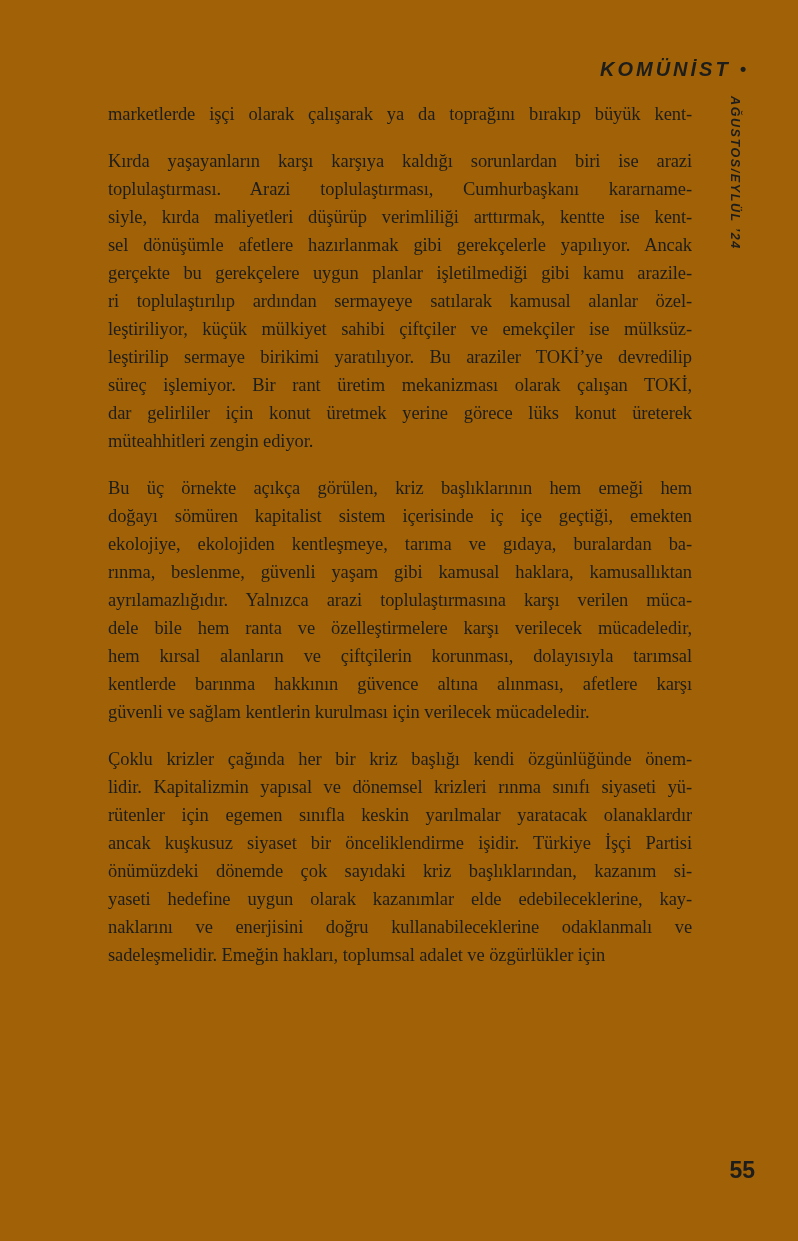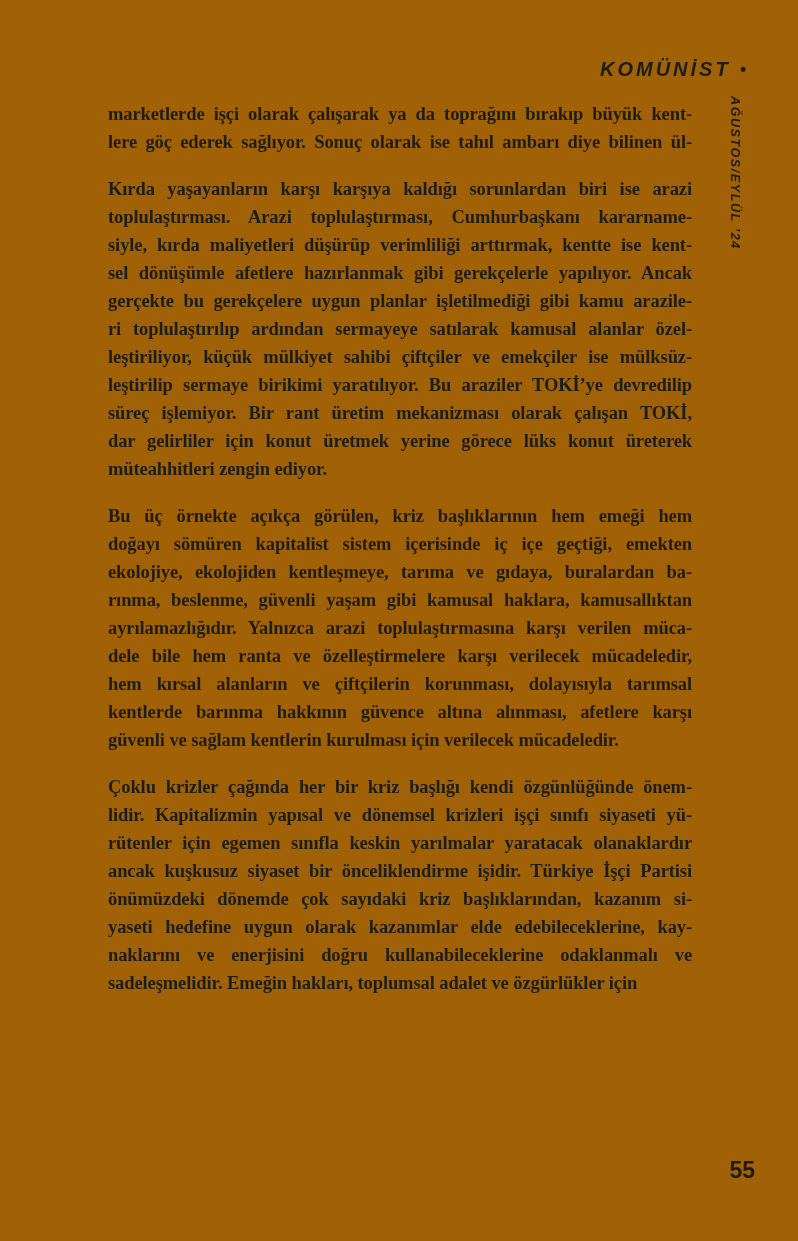--- a/index.html
+++ b/index.html
@@ -64,21 +64,20 @@
     line-height: 28px;
     letter-spacing: -0.1px;
     color: #1d1d1b;
   }
   .paragraph {
     margin: 0 0 19px 0;
   }
   .line {
     text-align: justify;
     text-align-last: justify;
-    font-weight: bold;
   }
   .line.last {
     text-align-last: auto;
   }
 
   
   .page-number {
     position: absolute;
     right: 43px;
     bottom: 57px;
@@ -96,21 +95,20 @@
   <div class="masthead">
     <span>KOMÜNİST</span>
     <span class="bullet">•</span>
   </div>
 
   <div class="issue-vertical">AĞUSTOS/EYLÜL ’24</div>
 
   <div class="body-col">
       <div class="paragraph">
         <div class="line">marketlerde işçi olarak çalışarak ya da toprağını bırakıp büyük kent-</div>
-        <div class="line">lere göç ederek sağlıyor. Sonuç olarak ise tahıl ambarı diye bilinen ül-</div>
       </div>
       <div class="paragraph">
         <div class="line">Kırda yaşayanların karşı karşıya kaldığı sorunlardan biri ise arazi</div>
         <div class="line">toplulaştırması. Arazi toplulaştırması, Cumhurbaşkanı kararname-</div>
         <div class="line">siyle, kırda maliyetleri düşürüp verimliliği arttırmak, kentte ise kent-</div>
         <div class="line">sel dönüşümle afetlere hazırlanmak gibi gerekçelerle yapılıyor. Ancak</div>
         <div class="line">gerçekte bu gerekçelere uygun planlar işletilmediği gibi kamu arazile-</div>
         <div class="line">ri toplulaştırılıp ardından sermayeye satılarak kamusal alanlar özel-</div>
         <div class="line">leştiriliyor, küçük mülkiyet sahibi çiftçiler ve emekçiler ise mülksüz-</div>
         <div class="line">leştirilip sermaye birikimi yaratılıyor. Bu araziler TOKİ’ye devredilip</div>
@@ -124,21 +122,21 @@
         <div class="line">ekolojiye, ekolojiden kentleşmeye, tarıma ve gıdaya, buralardan ba-</div>
         <div class="line">rınma, beslenme, güvenli yaşam gibi kamusal haklara, kamusallıktan</div>
         <div class="line">ayrılamazlığıdır. Yalnızca arazi toplulaştırmasına karşı verilen müca-</div>
         <div class="line">dele bile hem ranta ve özelleştirmelere karşı verilecek mücadeledir,</div>
         <div class="line">hem kırsal alanların ve çiftçilerin korunması, dolayısıyla tarımsal</div>
         <div class="line">kentlerde barınma hakkının güvence altına alınması, afetlere karşı</div>
         <div class="line last">güvenli ve sağlam kentlerin kurulması için verilecek mücadeledir.</div>
       </div>
       <div class="paragraph">
         <div class="line">Çoklu krizler çağında her bir kriz başlığı kendi özgünlüğünde önem-</div>
-        <div class="line">lidir. Kapitalizmin yapısal ve dönemsel krizleri işçi sınıfı siyaseti yü-</div>
+        <div class="line">lidir. Kapitalizmin yapısal ve dönemsel krizleri rınma sınıfı siyaseti yü-</div>
         <div class="line">rütenler için egemen sınıfla keskin yarılmalar yaratacak olanaklardır</div>
         <div class="line">ancak kuşkusuz siyaset bir önceliklendirme işidir. Türkiye İşçi Partisi</div>
         <div class="line">önümüzdeki dönemde çok sayıdaki kriz başlıklarından, kazanım si-</div>
         <div class="line">yaseti hedefine uygun olarak kazanımlar elde edebileceklerine, kay-</div>
         <div class="line">naklarını ve enerjisini doğru kullanabileceklerine odaklanmalı ve</div>
         <div class="line last">sadeleşmelidir. Emeğin hakları, toplumsal adalet ve özgürlükler için</div>
       </div>
     </div>
 
   <div class="page-number">55</div>

